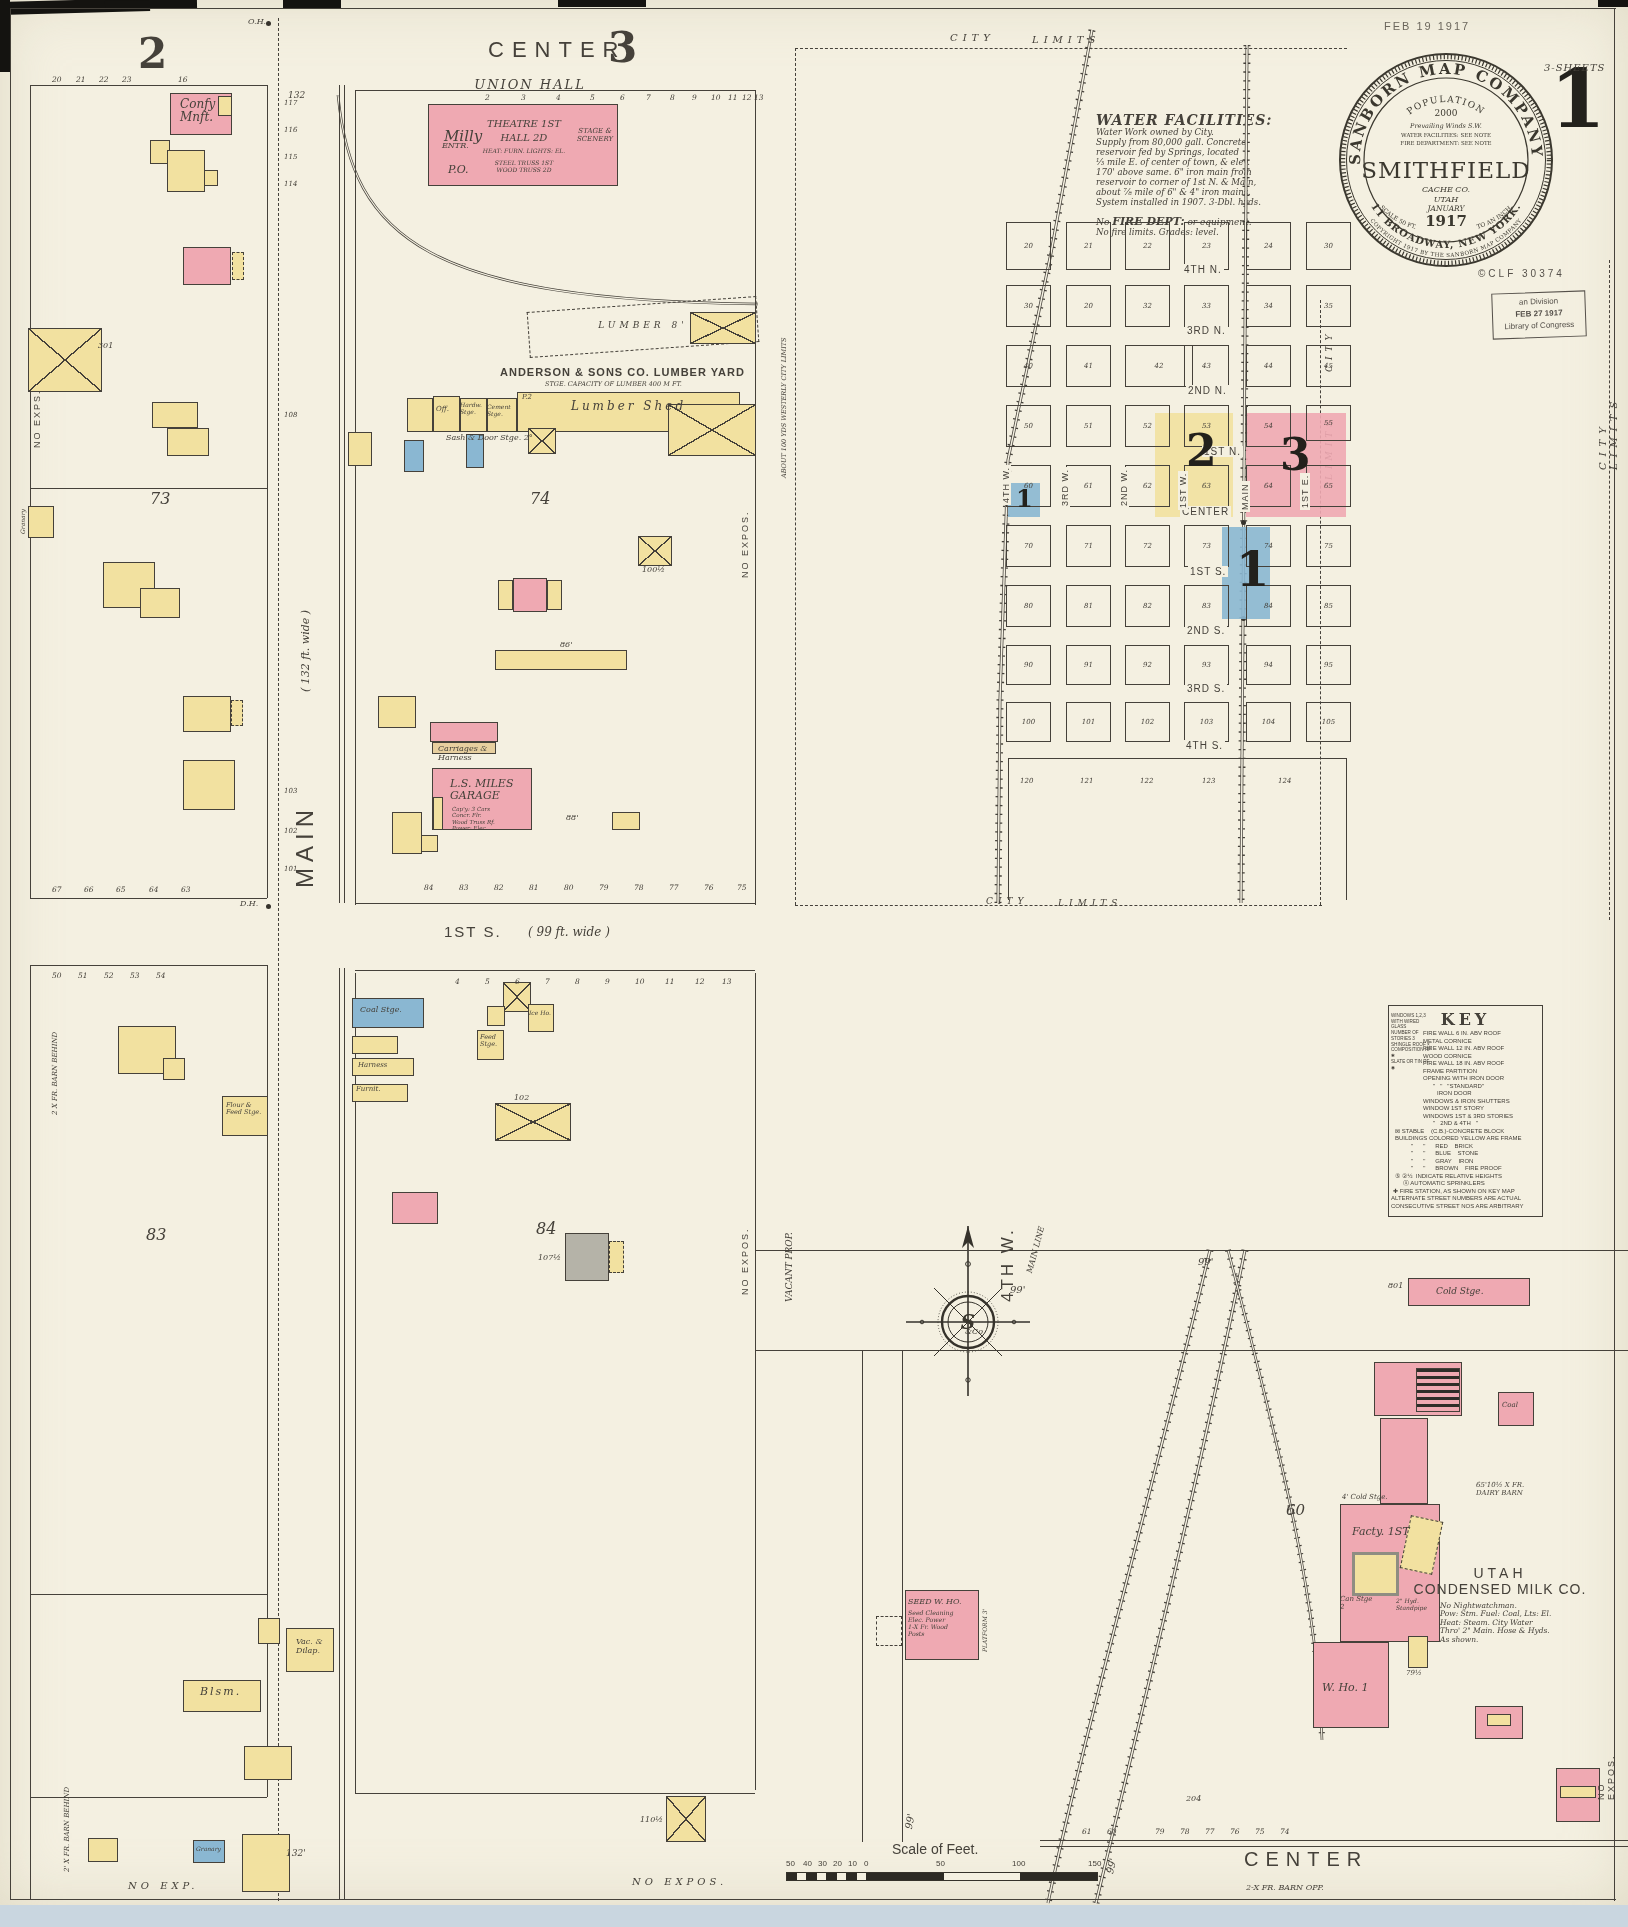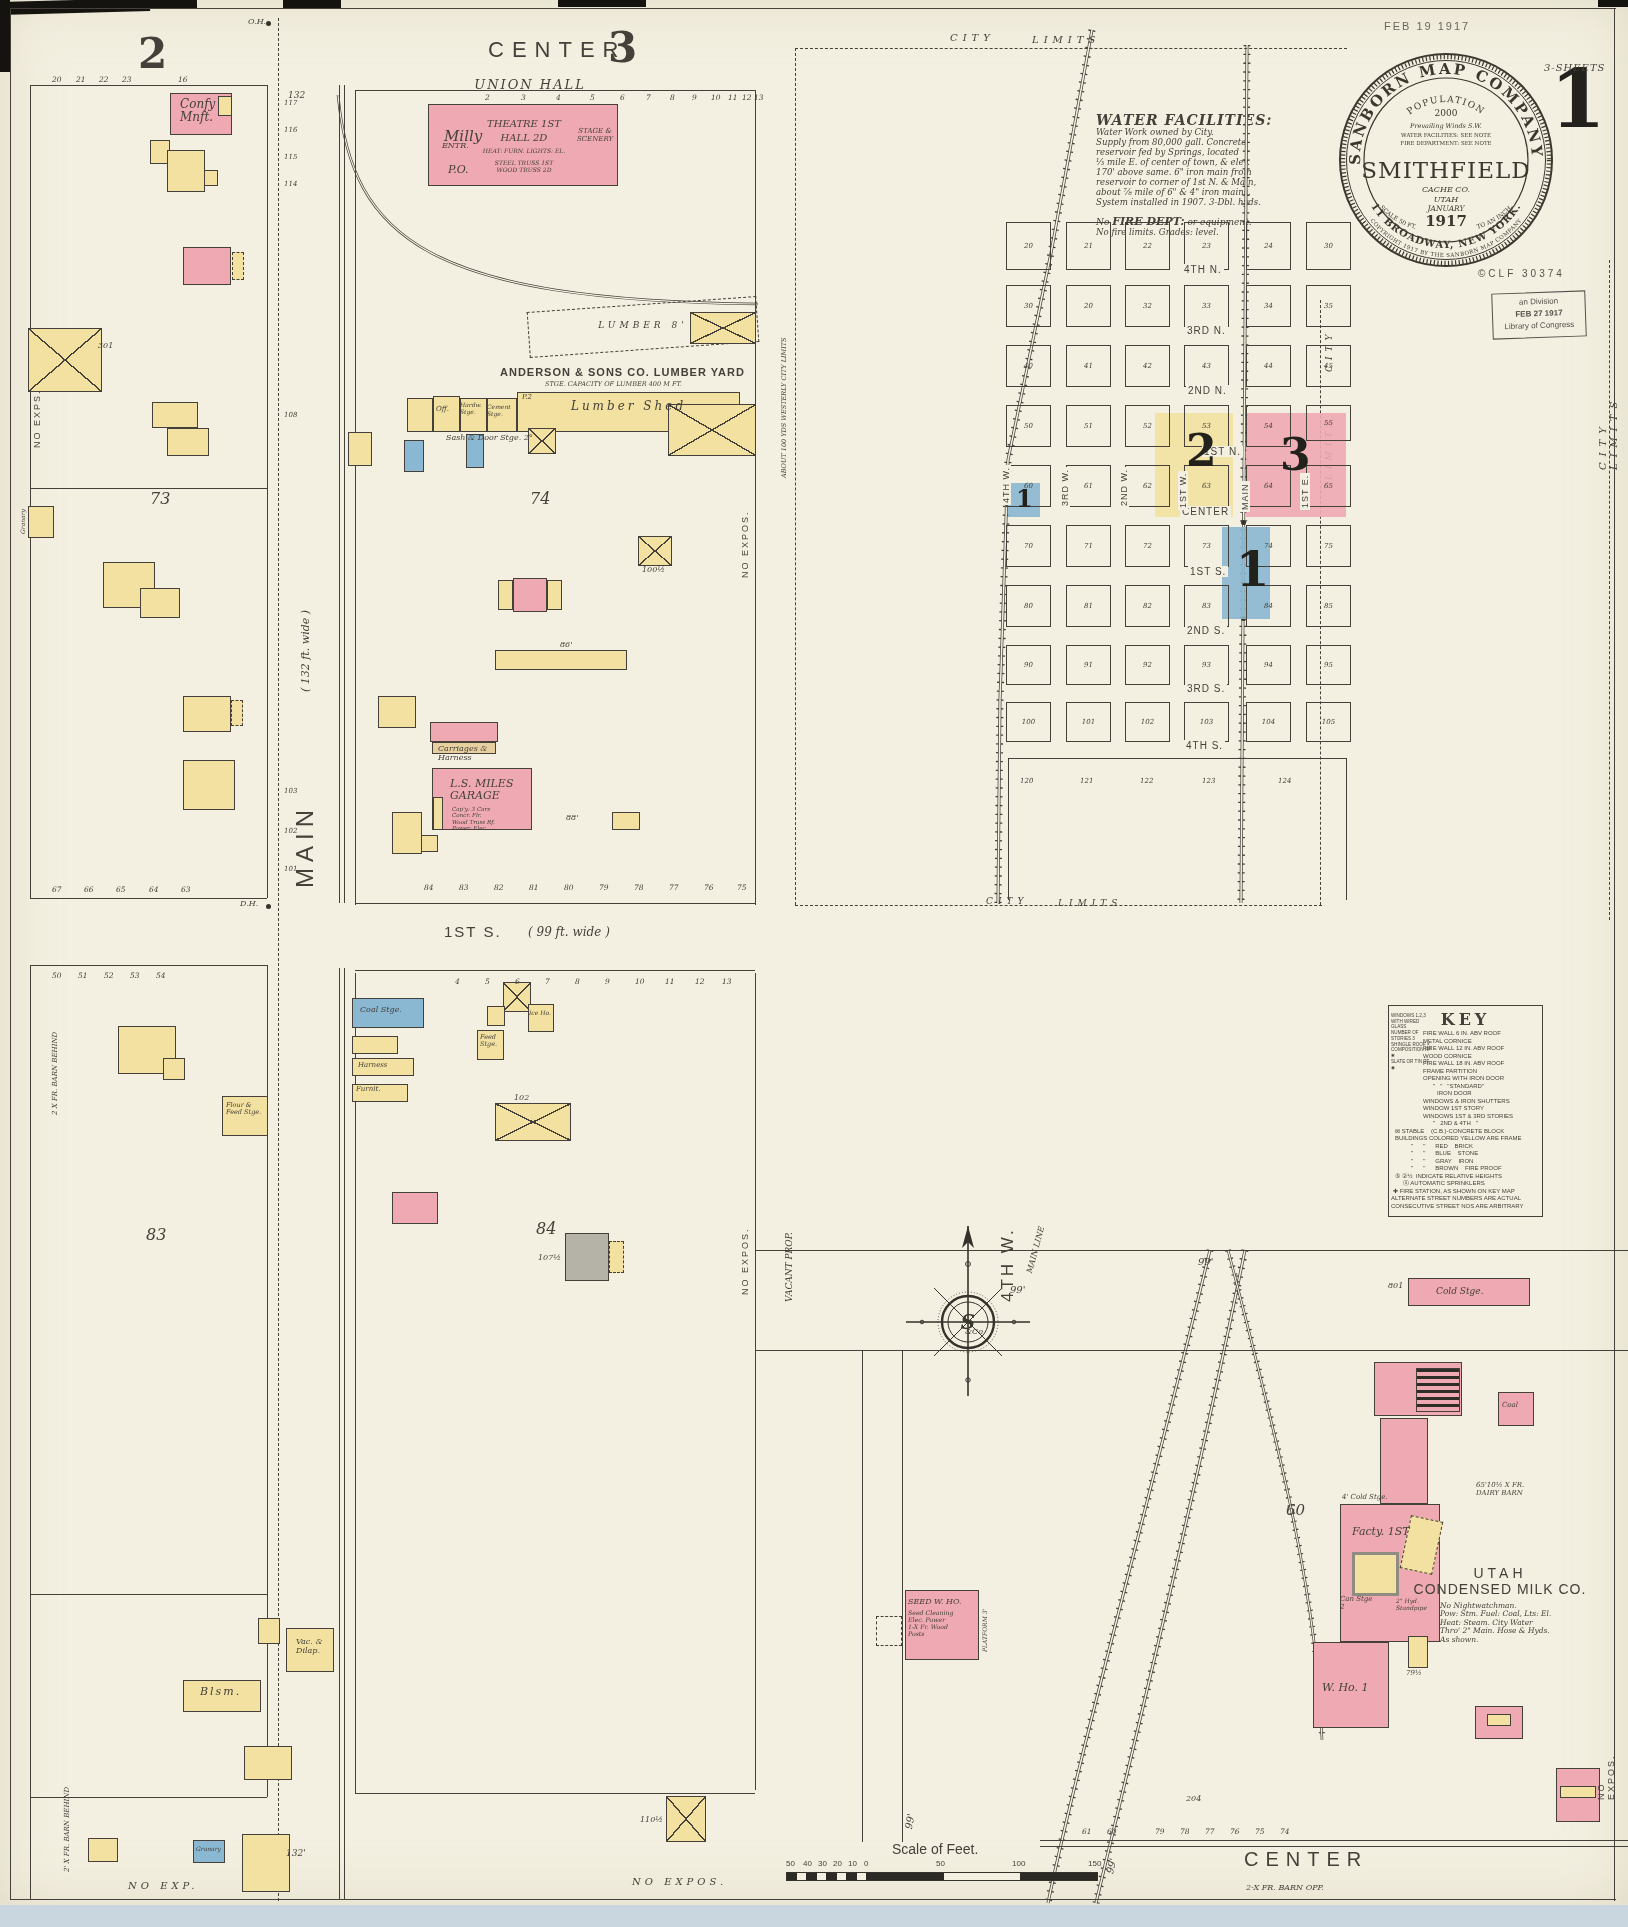--- a/index.html
+++ b/index.html
@@ -552,21 +552,21 @@
       <div class="kmsq" style="left: 1246px; top: 222px; width: 45px; height: 48px;">24</div>
       <div class="kmsq" style="left: 1306px; top: 222px; width: 45px; height: 48px;">30</div>
       <div class="kmsq" style="left: 1006px; top: 285px; width: 45px; height: 42px;">30</div>
       <div class="kmsq" style="left: 1066px; top: 285px; width: 45px; height: 42px;">20</div>
       <div class="kmsq" style="left: 1125px; top: 285px; width: 45px; height: 42px;">32</div>
       <div class="kmsq" style="left: 1184px; top: 285px; width: 45px; height: 42px;">33</div>
       <div class="kmsq" style="left: 1246px; top: 285px; width: 45px; height: 42px;">34</div>
       <div class="kmsq" style="left: 1306px; top: 285px; width: 45px; height: 42px;">35</div>
       <div class="kmsq" style="left: 1006px; top: 345px; width: 45px; height: 42px;">40</div>
       <div class="kmsq" style="left: 1066px; top: 345px; width: 45px; height: 42px;">41</div>
-      <div class="kmsq" style="left: 1125px; top: 345px; width: 45px; height: 42px;">42</div>
+      <div class="kmsq" style="left: 1125px; top: 345px; width: 68px; height: 42px;">42</div>
       <div class="kmsq" style="left: 1184px; top: 345px; width: 45px; height: 42px;">43</div>
       <div class="kmsq" style="left: 1246px; top: 345px; width: 45px; height: 42px;">44</div>
       <div class="kmsq" style="left: 1306px; top: 345px; width: 45px; height: 42px;">45</div>
       <div class="kmsq" style="left: 1006px; top: 405px; width: 45px; height: 42px;">50</div>
       <div class="kmsq" style="left: 1066px; top: 405px; width: 45px; height: 42px;">51</div>
       <div class="kmsq" style="left: 1125px; top: 405px; width: 45px; height: 42px;">52</div>
       <div class="kmsq" style="left: 1184px; top: 405px; width: 45px; height: 42px;">53</div>
       <div class="kmsq" style="left: 1246px; top: 405px; width: 45px; height: 42px;">54</div>
       <div class="kmsq" style="left: 1306px; top: 405px; width: 45px; height: 36px; font-style: italic;">55</div>
       <div class="kmsq" style="left: 1006px; top: 465px; width: 45px; height: 42px;">60</div>

